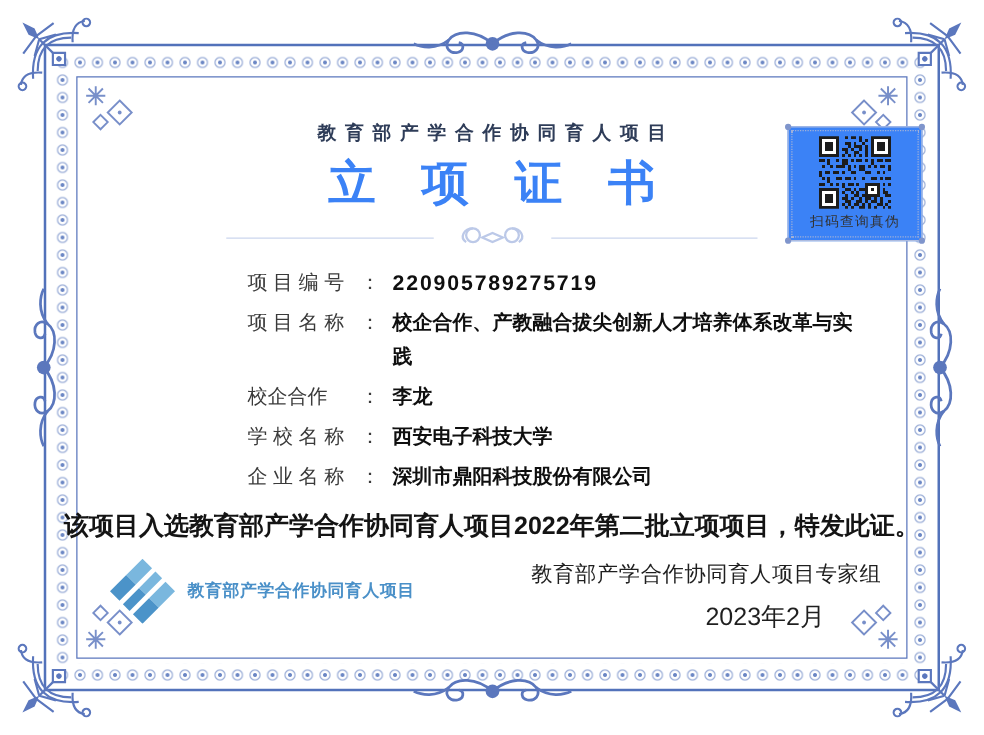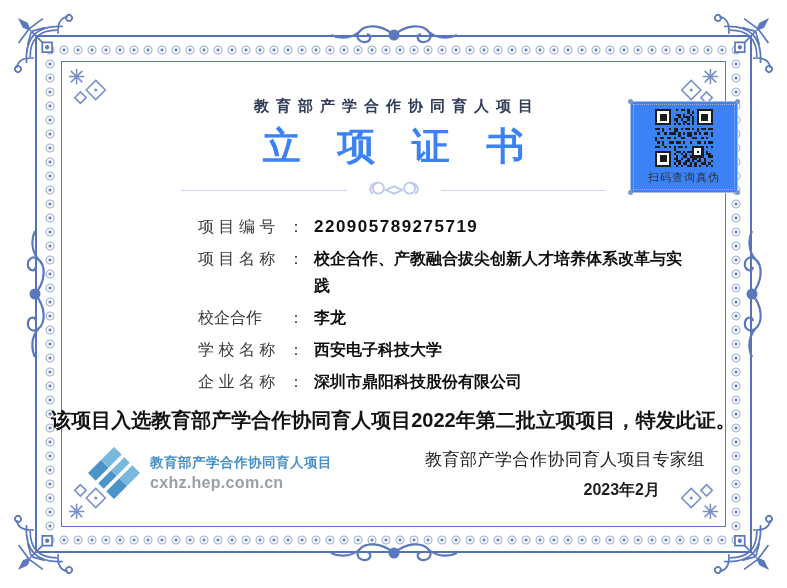--- a/index.html
+++ b/index.html
@@ -66,21 +66,21 @@
   .statement{position:absolute;top:407px;left:40px;right:40px;text-align:center;
     font-size:20px;font-weight:bold;color:#141414;}
 
   .logo{position:absolute;left:88px;top:447px;display:flex;align-items:center;}
   .logo-text{margin-left:10px;}
   .logo-title{font-size:13.5px;font-weight:bold;color:#4a90c8;letter-spacing:.5px;}
   .logo-url{font-size:16px;font-weight:bold;color:#98a1a8;margin-top:2px;letter-spacing:.3px;}
 
   .sign{position:absolute;right:82px;top:448px;text-align:right;color:#1f1f1f;}
   .issuer{font-size:17px;letter-spacing:.5px;}
-  .issue-date{font-size:16px;margin-top:9px;padding-right:45px;font-weight:bold;}
+  .issue-date{font-size:20px;margin-top:9px;padding-right:45px;}
 </style>
 </head>
 <body>
 
 <div class="cert">
 
   <svg width="0" height="0" style="position:absolute" aria-hidden="true">
     <defs>
       <g id="crownsym" stroke="#5b77bd" fill="none" stroke-width="2">
         <path d="M50 4 L54 16 L50 26 L46 16 Z" fill="#5b77bd" stroke="none"></path>
@@ -275,21 +275,20 @@
         <rect x="7" y="7" width="17" height="10" fill="#4b93c9"></rect>
         <rect x="24" y="7" width="17" height="10" fill="#7ab7de"></rect>
         <rect x="7" y="20.5" width="17" height="7" fill="#4b93c9"></rect>
         <rect x="24" y="20.5" width="17" height="7" fill="#7ab7de"></rect>
         <rect x="7" y="31" width="17" height="10" fill="#4b93c9"></rect>
         <rect x="24" y="31" width="17" height="10" fill="#7ab7de"></rect>
       </g>
     </svg>
     <div class="logo-text">
       <div class="logo-title">教育部产学合作协同育人项目</div>
-      <div class="logo-url">cxhz.hep.com.cn</div>
     </div>
   </div>
 
   <div class="sign">
     <div class="issuer">教育部产学合作协同育人项目专家组</div>
     <div class="issue-date">2023年2月</div>
   </div>
 
 </div>
 

